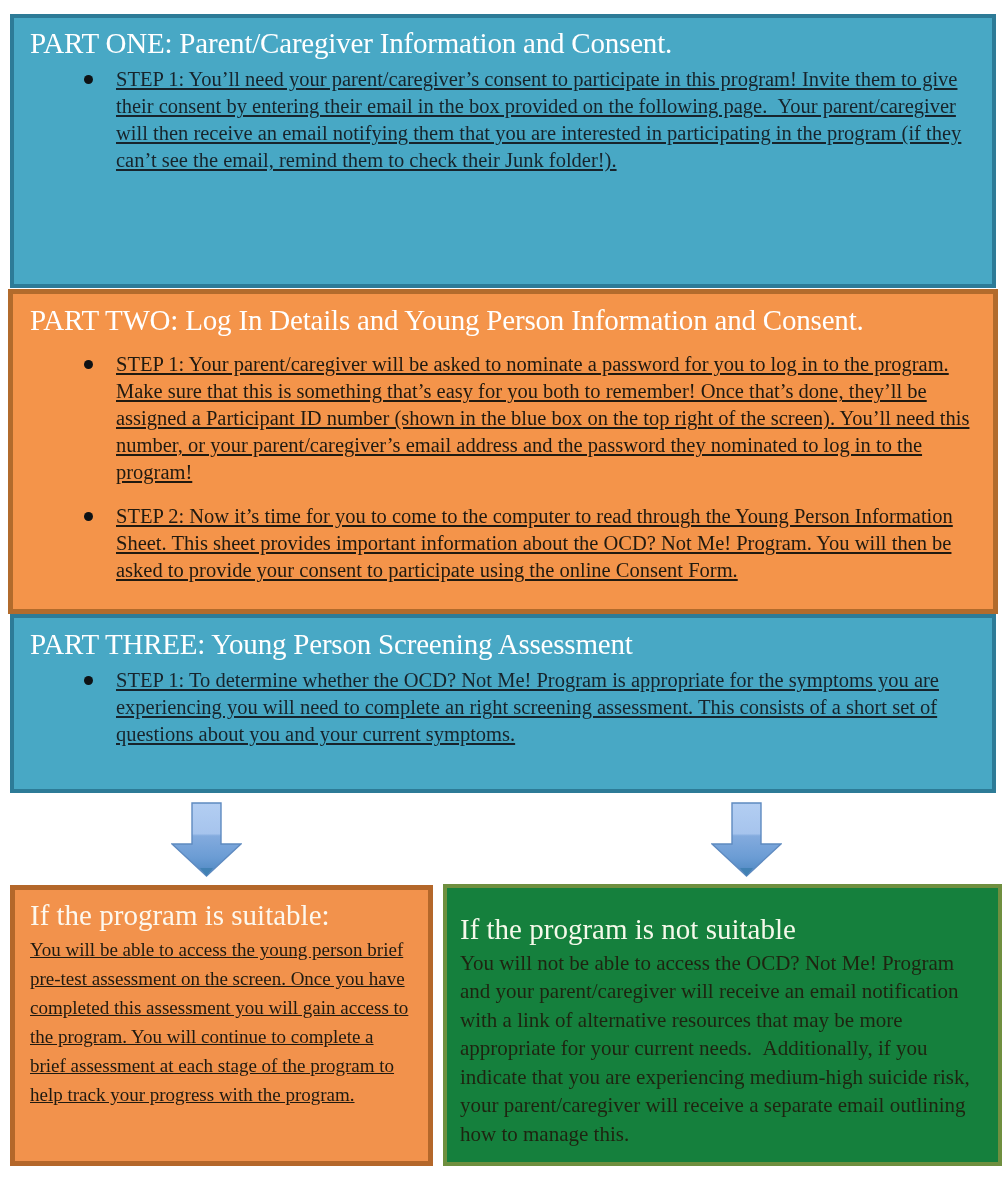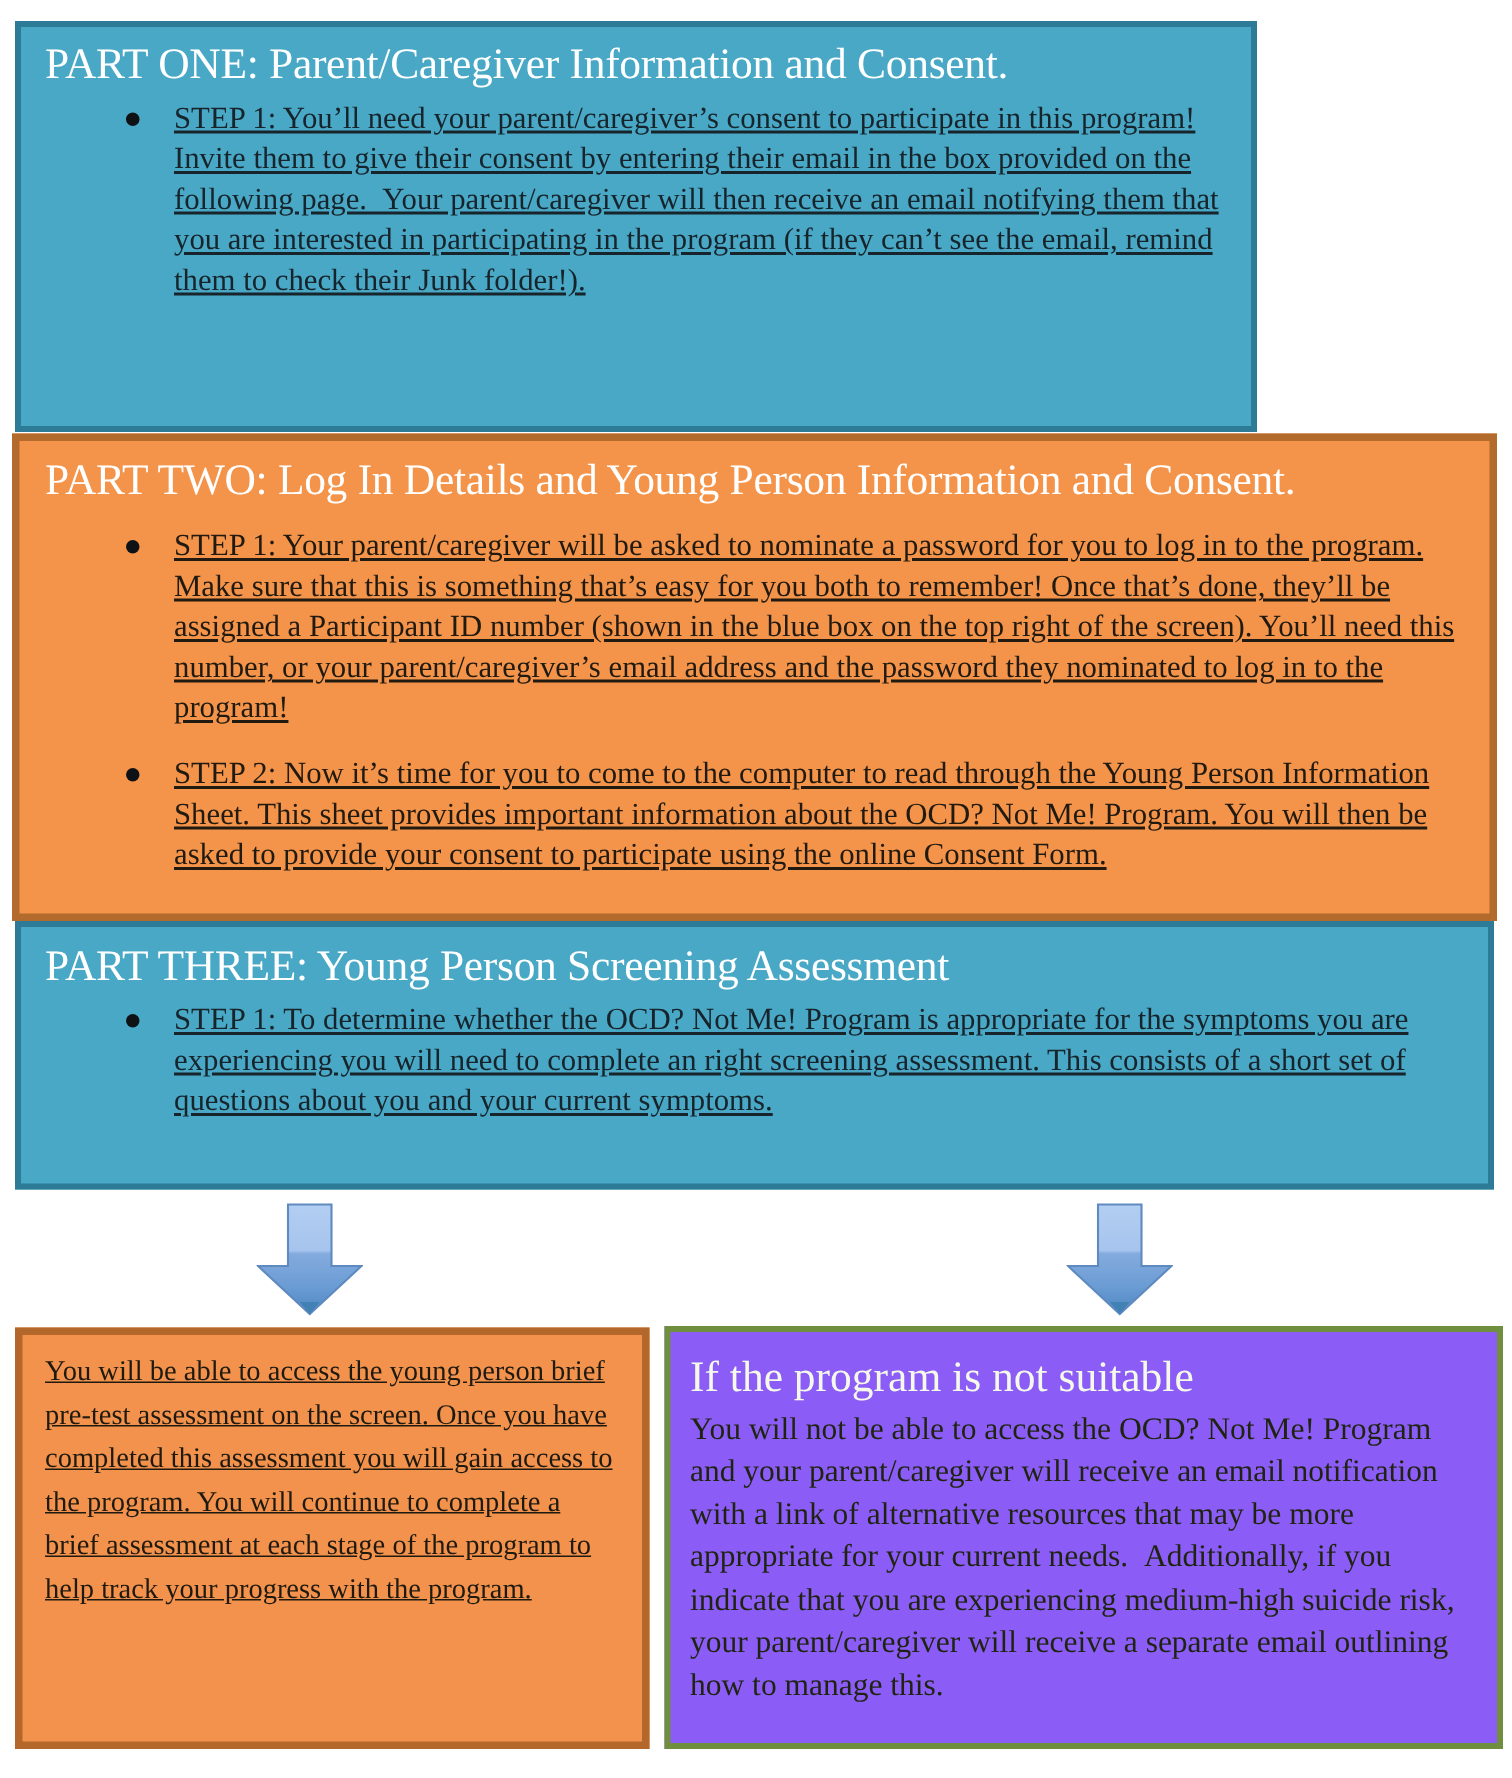--- a/index.html
+++ b/index.html
@@ -15,21 +15,21 @@
   .box-blue{background:#48A8C5;border:4px solid #2D7B97;}
   .box-orange{background:#F4944A;border:5px solid #B26B2C;}
   .part-title{
     color:#ffffff;
     font-size:29px;
     line-height:1.25;
     margin:0;
     font-weight:400;
     letter-spacing:-0.2px;
   }
-  .part-one{left:10px;top:14px;width:828px;height:274px;padding:7px 20px 0 16px;}
+  .part-one{left:10px;top:14px;width:986px;height:274px;padding:7px 20px 0 16px;}
   .part-two{left:8px;top:289px;width:990px;height:325px;padding:8px 9px 0 17px;}
   .part-three{left:10px;top:614px;width:986px;height:179px;padding:8px 20px 0 16px;}
   .steps{
     list-style:none;
     margin:5px 0 0 0;
     padding:0 0 0 52px;
     color:#17242C;
     font-size:20.5px;
     line-height:27px;
     text-decoration:underline;
@@ -50,22 +50,22 @@
   
   .arrow{position:absolute;width:71px;height:76px;}
   
   .outcome-left{
     left:10px;top:885px;width:423px;height:281px;
     background:#F2924C;border:5px solid #B4672A;
     padding:8px 16px 0 15px;
   }
   .outcome-right{
     left:443px;top:884px;width:559px;height:282px;
-    background:#8b5cf6;border:4px solid #6F8F3F;
-    padding:13px 16px 0 13px;
+    background:#15803d;border:4px solid #6F8F3F;
+    padding:24px 16px 0 13px;
   }
   .outcome-title{
     margin:0;
     font-weight:400;
     font-size:29px;
     line-height:1.2;
   }
   .outcome-left .outcome-title{color:#FDF8EE;}
   .outcome-right .outcome-title{color:#F5F9EA;}
   .outcome-body{
@@ -114,20 +114,21 @@
     <path d="M21 1 L50 1 L50 42 L70 42 L35.5 74 L1 42 L21 42 Z" fill="url(#agrad)" stroke="#5E8AC0" stroke-width="1.4"></path>
     <path d="M29 66 L42 66 L35.5 74 Z" fill="#3E7FB0" opacity="0.85"></path>
   </svg>
 
   <svg class="arrow" style="left:711px;top:802px;" viewBox="0 0 71 76" aria-hidden="true">
     <path d="M21 1 L50 1 L50 42 L70 42 L35.5 74 L1 42 L21 42 Z" fill="url(#agrad)" stroke="#5E8AC0" stroke-width="1.4"></path>
     <path d="M29 66 L42 66 L35.5 74 Z" fill="#3E7FB0" opacity="0.85"></path>
   </svg>
 
   <section class="box outcome-left">
+    <h2 class="outcome-title">If the program is suitable:</h2>
     <p class="outcome-body">You will be able to access the young person brief pre-test assessment on the screen. Once you have completed this assessment you will gain access to the program. You will continue to complete a brief assessment at each stage of the program to help track your progress with the program.</p>
   </section>
 
   <section class="box outcome-right">
     <h2 class="outcome-title">If the program is not suitable</h2>
     <p class="outcome-body">You will not be able to access the OCD? Not Me! Program and your parent/caregiver will receive an email notification with a link of alternative resources that may be more appropriate for your current needs. &nbsp;Additionally, if you indicate that you are experiencing medium-high suicide risk, your parent/caregiver will receive a separate email outlining how to manage this.</p>
   </section>
 
 </div>
 

